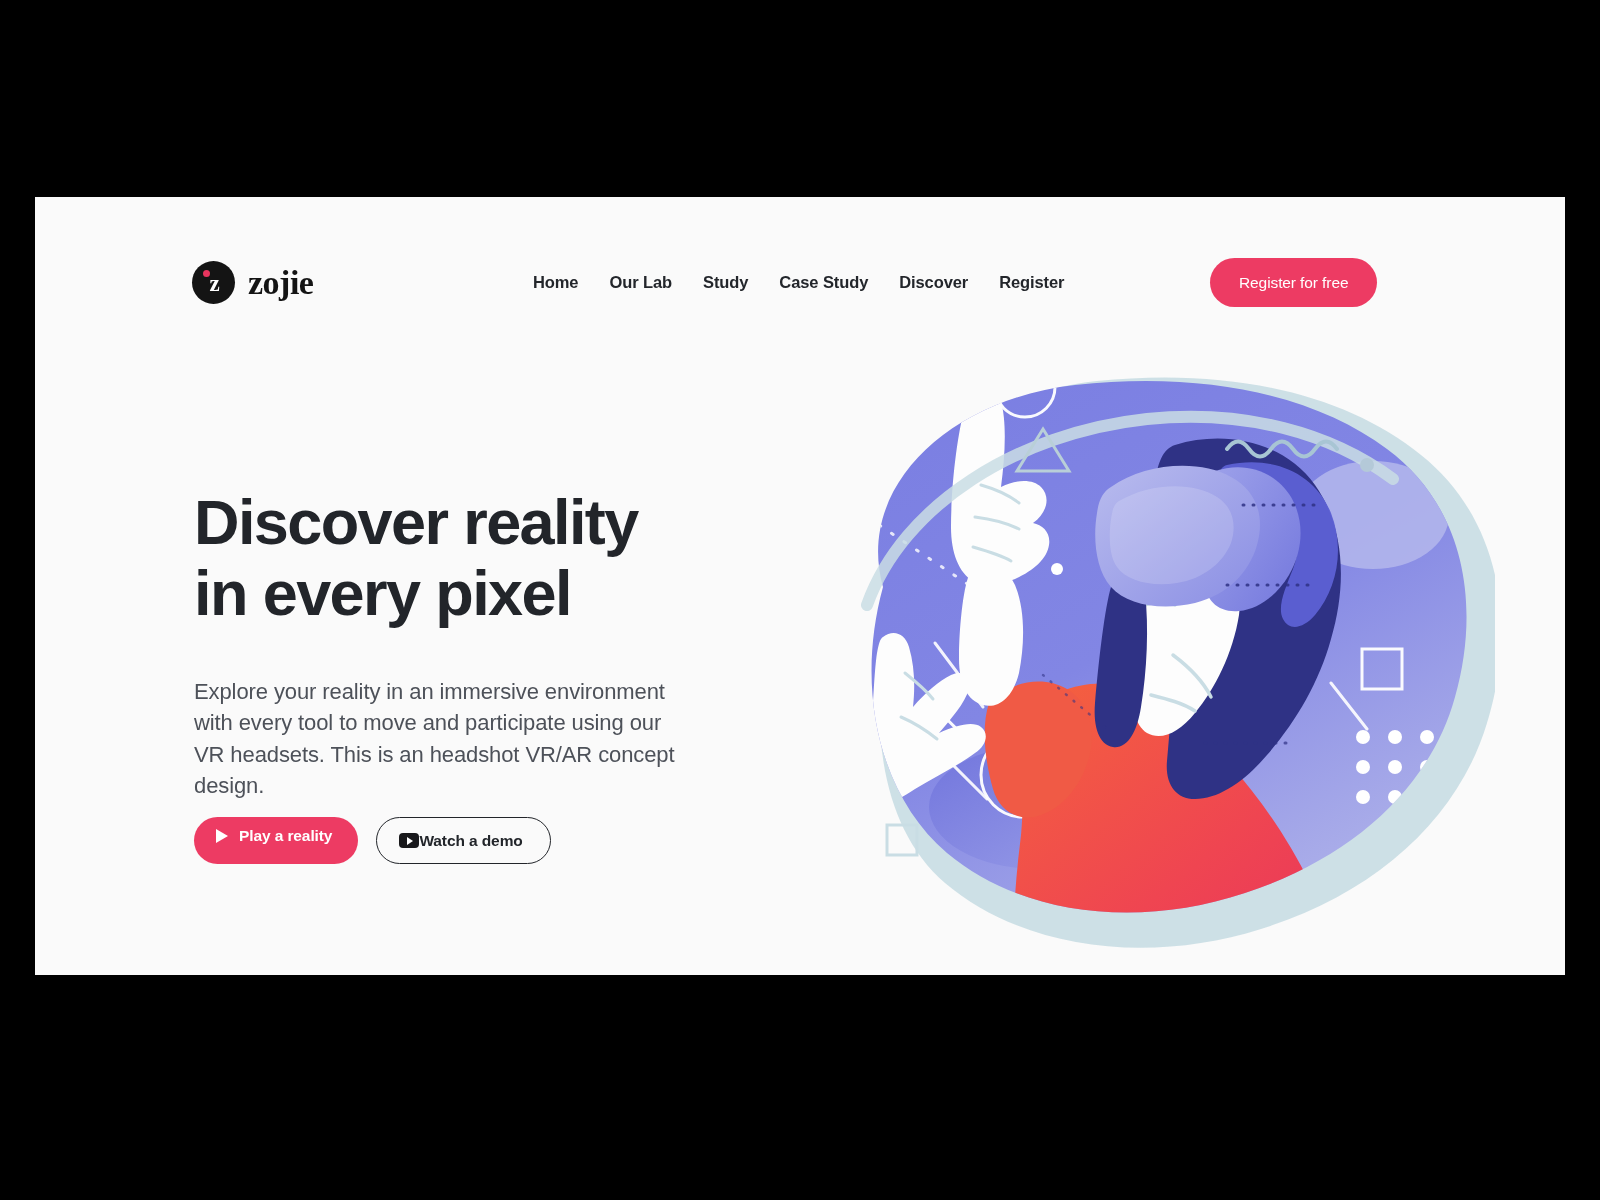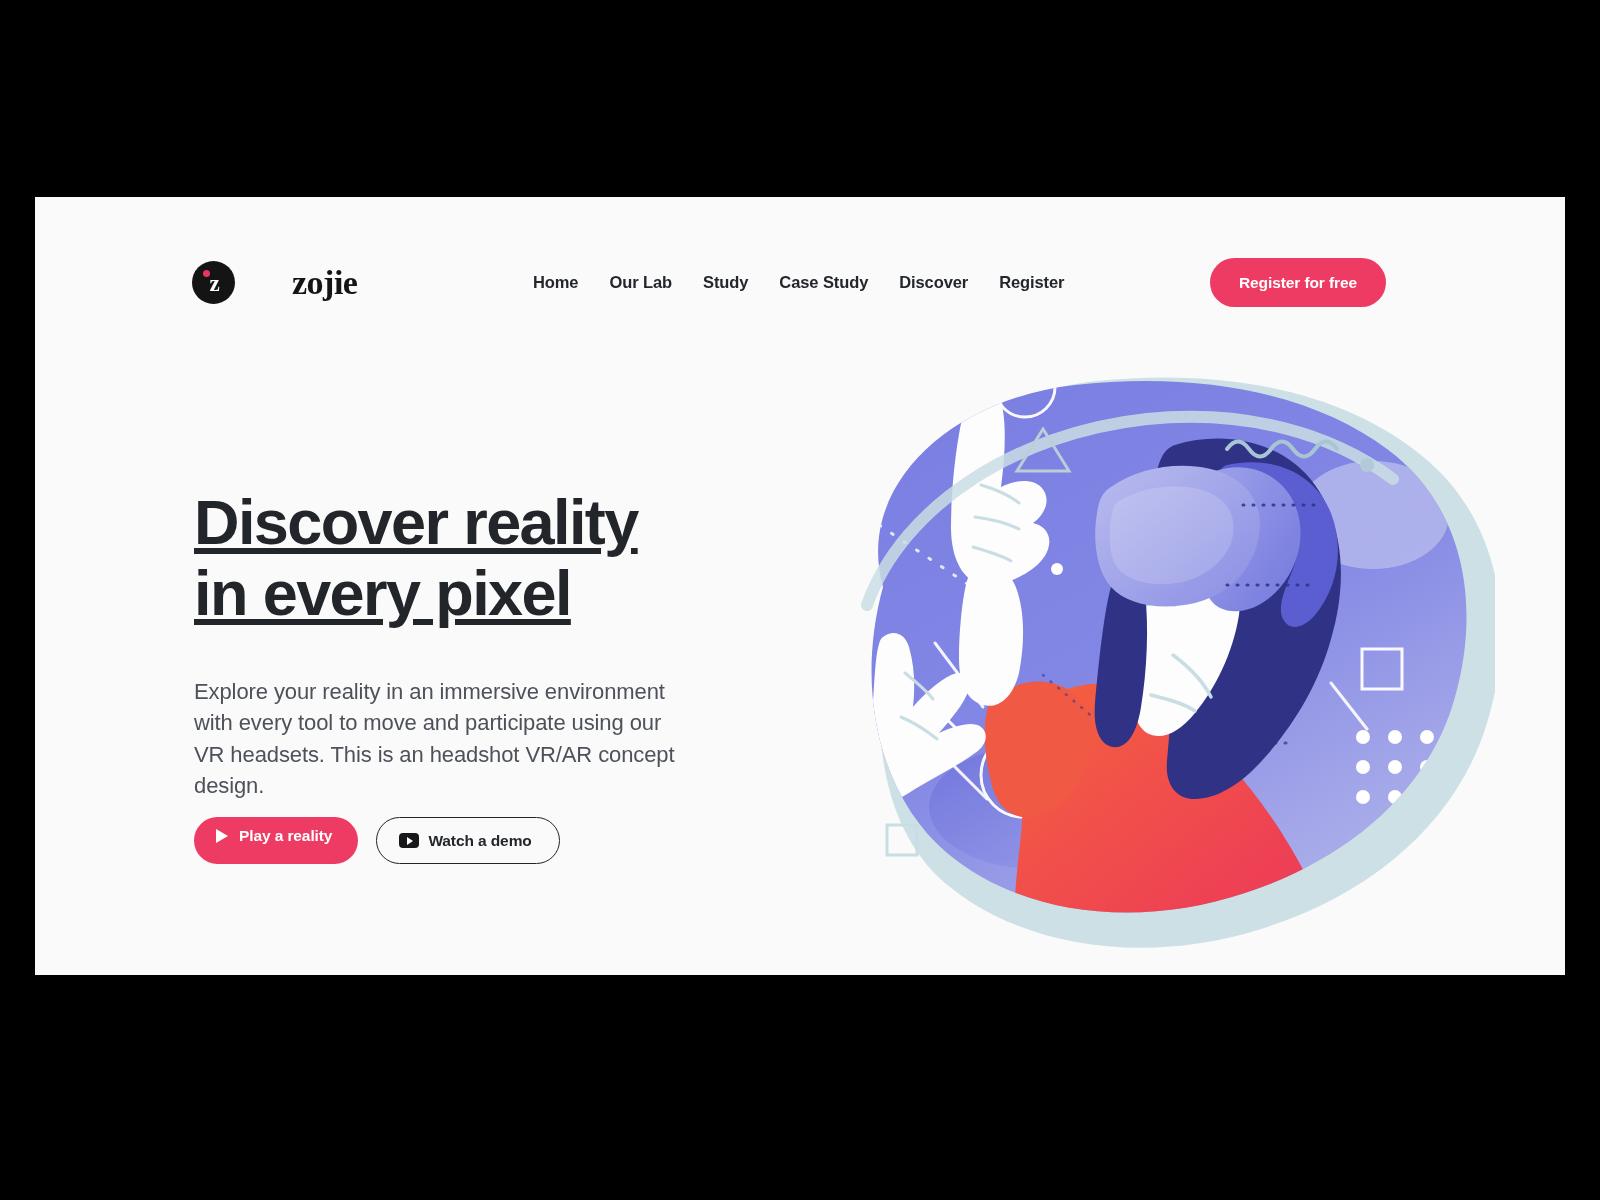--- a/index.html
+++ b/index.html
@@ -42,47 +42,46 @@
   }
   .logo-mark .dot {
     position:absolute; left:11px; top:9px;
     width:7px; height:7px; border-radius:50%;
     background:#e8355e;
   }
   .logo-word {
     font-family:"Liberation Serif", serif;
     font-size:34px; font-weight:700; color:#141414;
     letter-spacing:-0.5px;
-    margin-left:44px;
   }
 
   .nav {
     position:absolute; left:498px; top:76px;
     display:flex; align-items:center; gap:31px;
   }
   .nav-item {
     font-size:16.5px; font-weight:700; color:#23262b;
     letter-spacing:-0.1px; white-space:nowrap; cursor:pointer;
   }
 
   .register-btn {
     position:absolute; left:1175px; top:61px;
     height:49px; padding:0 29px;
     border:none; border-radius:26px;
     background:#ed3b63; color:#ffffff;
     font-family:"Liberation Sans", sans-serif;
-    font-size:15.5px; font-weight:700; letter-spacing:-0.1px;
+    font-size:15.5px; font-weight:400; letter-spacing:-0.1px;
     cursor:pointer; white-space:nowrap;
   }
 
   
   .hero-copy { position:absolute; left:159px; top:290px; width:500px; }
   .headline {
     font-size:63px; font-weight:700; color:#22252a;
-    line-height:1.12; letter-spacing:-1.6px;text-decoration:underline;
+    line-height:1.12; letter-spacing:-1.6px;
   }
   .subcopy {
     margin-top:48px;
     font-size:22px; line-height:1.42; color:#4d5159;
     letter-spacing:-0.1px; max-width:490px;
   }
 
   .cta-row { position:absolute; left:159px; top:620px; display:flex; align-items:center; gap:18px; }
   .btn-play {
     height:47px; padding:0 26px 9px 22px;
@@ -96,21 +95,21 @@
   .tri {
     width:0; height:0;
     border-left:12px solid #fff;
     border-top:7.5px solid transparent;
     border-bottom:7.5px solid transparent;
   }
   .btn-demo {
     height:47px; padding:0 27px 0 22px;
     border:1.6px solid #22252a; border-radius:24px;
     background:transparent; color:#22252a;
-    display:flex; align-items:center; gap:9px;
+    display:flex; align-items:center; gap:0;
     font-family:"Liberation Sans", sans-serif;
     font-size:15.5px; font-weight:700; letter-spacing:-0.1px;
     cursor:pointer; white-space:nowrap;
   }
   .yt {
     position:relative; width:20px; height:15px;
     border-radius:4px; background:#18181b;
     display:flex; align-items:center; justify-content:center;
   }
   .yt::after {

